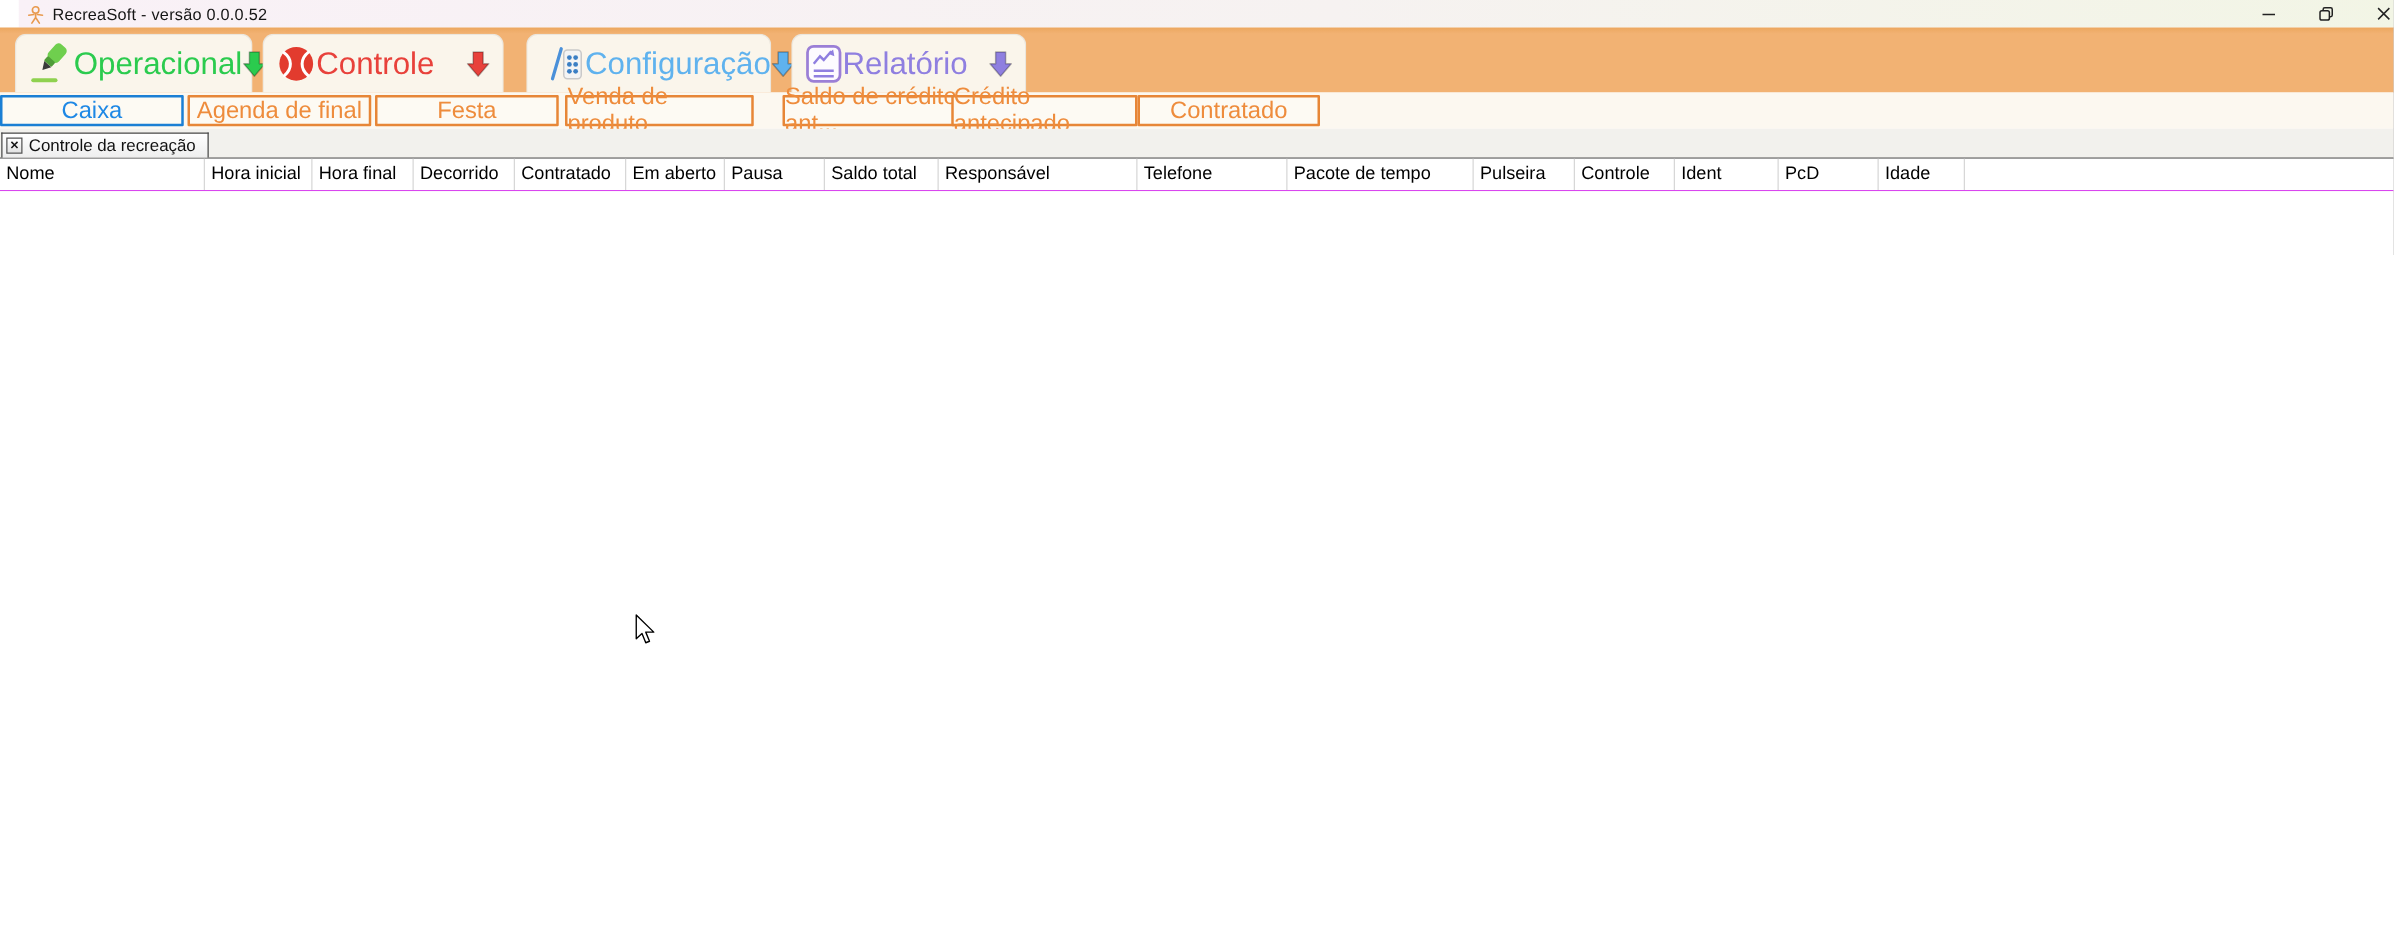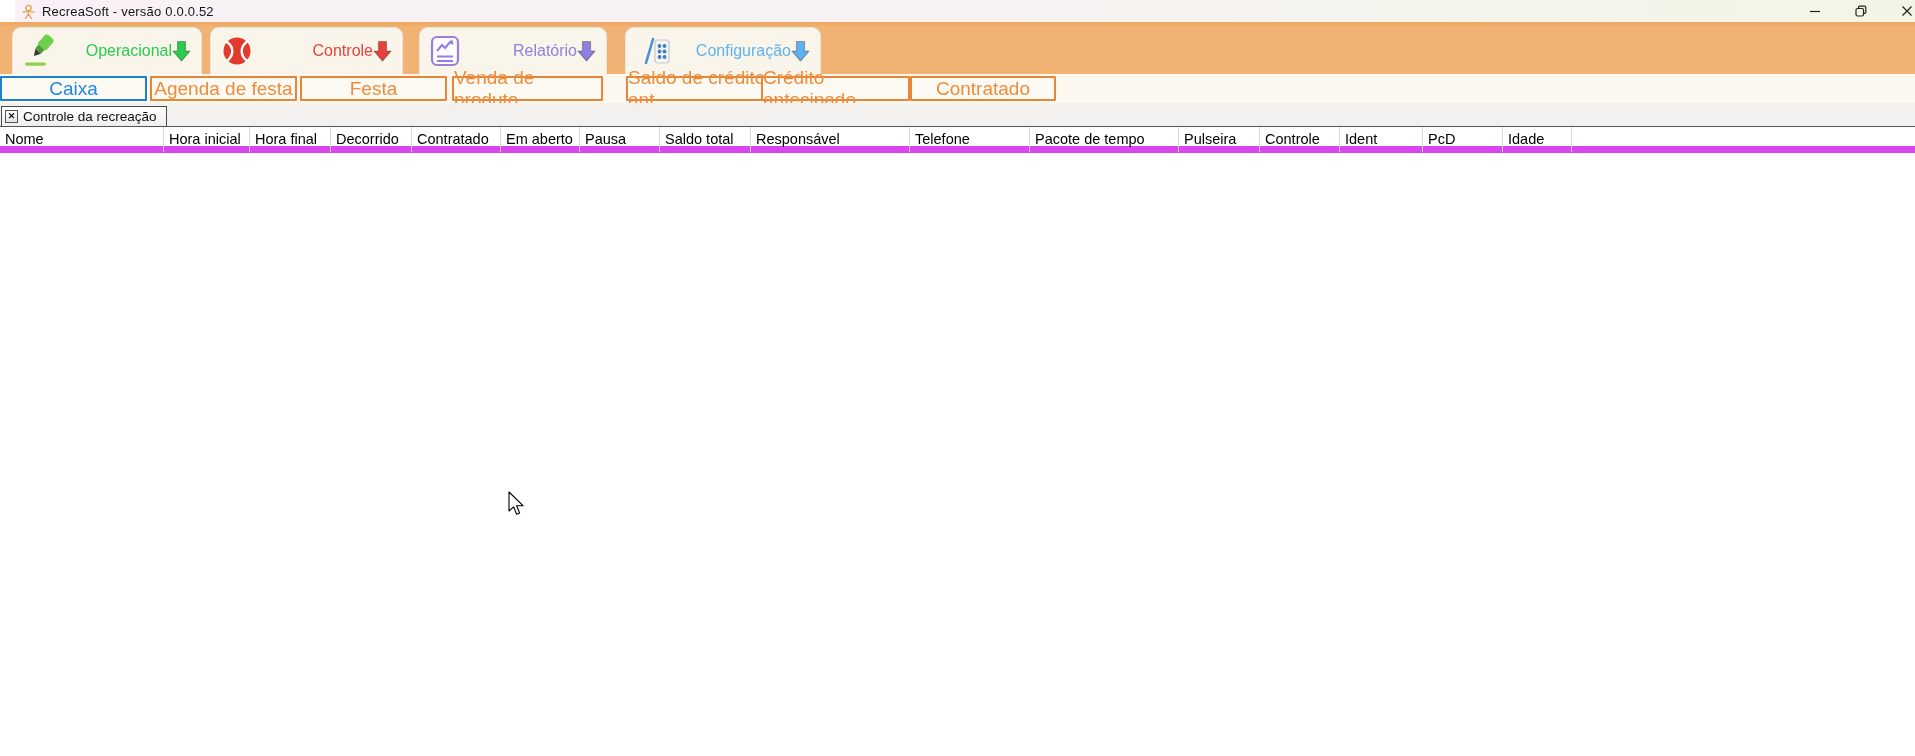--- a/index.html
+++ b/index.html
@@ -25,21 +25,21 @@
     background:linear-gradient(#eca75f 0,#f2b273 5px,#f2b273 100%);
     display:flex;align-items:flex-end;
   }
   .menu-btn{
     height:47px;background:#faf5eb;border-radius:9px 9px 0 0;
     border:1px solid rgba(0,0,0,0.06);border-bottom:none;
     display:flex;align-items:center;box-sizing:border-box;
     padding:0 10px;cursor:pointer;
   }
   .menu-btn .mi{line-height:0;flex:0 0 auto;}
-  .menu-btn .ml{flex:1 1 auto;text-align:right;font-size:16px;}
+  .menu-btn .ml{flex:1 1 auto;text-align:left;font-size:25px;}
   .menu-btn .ma{line-height:0;flex:0 0 auto;}
   #company{
     position:absolute;right:10px;top:3px;text-align:right;color:#ffffff;
     font-weight:bold;font-size:14.5px;line-height:19px;text-shadow:0 0 1px rgba(255,255,255,.4);
   }
   
   #subtabs{
     position:absolute;left:0;top:74px;width:1915px;height:29px;background:#fcf8f0;
   }
   .subtab{
@@ -63,21 +63,21 @@
   }
   .tab-close{
     width:13px;height:13px;box-sizing:border-box;border:1px solid #555;
     background:linear-gradient(#ffffff,#e2e2e2);display:flex;align-items:center;
     justify-content:center;font-size:9px;font-weight:bold;color:#111;cursor:pointer;
     line-height:1;
   }
   
   #tableheader{
     position:absolute;left:0;top:127px;width:1915px;height:26px;background:#ffffff;
-    border-bottom:7px solid #d946ef;box-sizing:border-box;white-space:nowrap;
+    border-bottom:1px solid #d946ef;box-sizing:border-box;white-space:nowrap;
   }
   .hcell{
     display:inline-block;height:25px;line-height:25px;box-sizing:border-box;
     border-right:1px solid #d7d7d7;padding-left:5px;font-size:14.5px;color:#000;
     overflow:hidden;vertical-align:top;cursor:pointer;
   }
   
   #content{position:absolute;left:0;top:153px;width:1915px;height:603px;background:#ffffff;}
   #cursor{position:absolute;left:508px;top:338px;line-height:0;}
 </style>
@@ -135,54 +135,54 @@
       <div class="menu-btn" style="margin-left: 8px; width: 193px;">
         <span class="mi"><svg width="32" height="32" viewBox="0 0 32 32">
             <circle cx="16" cy="16" r="13.5" fill="#e23b2e"></circle>
             <path d="M6 7 C13 12 13 20 6.5 25.5 M26 6.5 C19 12 19 20 25.5 25.5" fill="none" stroke="#ffffff" stroke-width="2.4" stroke-linecap="round"></path>
           </svg></span>
         <span class="ml" style="color: rgb(232, 65, 59);">Controle</span>
         <span class="ma"><svg width="19" height="23" viewBox="0 0 19 23">
             <path d="M5.5 1.5 h8 v9.5 h4.5 L9.5 21 L1 11 h4.5 Z" fill="#e8413b" stroke="rgba(0,0,0,0.28)" stroke-width="1.2" stroke-linejoin="round"></path>
           </svg></span>
       </div>
-      <div class="menu-btn" style="margin-left: 16px; width: 188px;">
-        <span class="mi"><svg width="30" height="32" viewBox="0 0 30 32">
-            <rect x="2" y="2" width="26" height="28" rx="5" fill="#fdfbff" stroke="#9b7fd6" stroke-width="2.2"></rect>
-            <polyline points="7,16 12,10 15,13 21,6" fill="none" stroke="#8f7fe0" stroke-width="2"></polyline>
-            <polygon points="22.5,4.5 23.5,10 18.5,8" fill="#8f7fe0"></polygon>
-            <line x1="7" y1="21.5" x2="23" y2="21.5" stroke="#8f7fe0" stroke-width="2"></line>
-            <line x1="7" y1="26" x2="23" y2="26" stroke="#8f7fe0" stroke-width="2"></line>
-          </svg></span>
-        <span class="ml" style="color: rgb(143, 127, 224);">Relatório</span>
-        <span class="ma"><svg width="19" height="23" viewBox="0 0 19 23">
-            <path d="M5.5 1.5 h8 v9.5 h4.5 L9.5 21 L1 11 h4.5 Z" fill="#8f7fe0" stroke="rgba(0,0,0,0.28)" stroke-width="1.2" stroke-linejoin="round"></path>
-          </svg></span>
-      </div>
       <div class="menu-btn" style="margin-left: 18px; width: 196px;">
         <span class="mi"><svg width="36" height="30" viewBox="0 0 36 30">
             <line x1="10" y1="27" x2="17" y2="3" stroke="#4a90d9" stroke-width="2.6" stroke-linecap="round"></line>
             <rect x="19" y="4" width="14" height="23" rx="3" fill="#f4f4f4" stroke="#c9c9c9" stroke-width="1.2"></rect>
             <circle cx="23.5" cy="10" r="1.9" fill="#3b7fc4"></circle>
             <circle cx="28.5" cy="10" r="1.9" fill="#3b7fc4"></circle>
             <circle cx="23.5" cy="15.5" r="1.9" fill="#3b7fc4"></circle>
             <circle cx="28.5" cy="15.5" r="1.9" fill="#3b7fc4"></circle>
             <circle cx="23.5" cy="21" r="1.9" fill="#3b7fc4"></circle>
             <circle cx="28.5" cy="21" r="1.9" fill="#3b7fc4"></circle>
           </svg></span>
         <span class="ml" style="color: rgb(95, 178, 238);">Configuração</span>
         <span class="ma"><svg width="19" height="23" viewBox="0 0 19 23">
             <path d="M5.5 1.5 h8 v9.5 h4.5 L9.5 21 L1 11 h4.5 Z" fill="#5fb2ee" stroke="rgba(0,0,0,0.28)" stroke-width="1.2" stroke-linejoin="round"></path>
           </svg></span>
       </div>
+      <div class="menu-btn" style="margin-left: 16px; width: 188px;">
+        <span class="mi"><svg width="30" height="32" viewBox="0 0 30 32">
+            <rect x="2" y="2" width="26" height="28" rx="5" fill="#fdfbff" stroke="#9b7fd6" stroke-width="2.2"></rect>
+            <polyline points="7,16 12,10 15,13 21,6" fill="none" stroke="#8f7fe0" stroke-width="2"></polyline>
+            <polygon points="22.5,4.5 23.5,10 18.5,8" fill="#8f7fe0"></polygon>
+            <line x1="7" y1="21.5" x2="23" y2="21.5" stroke="#8f7fe0" stroke-width="2"></line>
+            <line x1="7" y1="26" x2="23" y2="26" stroke="#8f7fe0" stroke-width="2"></line>
+          </svg></span>
+        <span class="ml" style="color: rgb(143, 127, 224);">Relatório</span>
+        <span class="ma"><svg width="19" height="23" viewBox="0 0 19 23">
+            <path d="M5.5 1.5 h8 v9.5 h4.5 L9.5 21 L1 11 h4.5 Z" fill="#8f7fe0" stroke="rgba(0,0,0,0.28)" stroke-width="1.2" stroke-linejoin="round"></path>
+          </svg></span>
+      </div>
   </div>
 
   <div id="subtabs">
       <div class="subtab active" style="left: 0px; width: 147px;">Caixa</div>
-      <div class="subtab" style="left: 150px; width: 147px;">Agenda de festa</div>
+      <div class="subtab" style="left: 150px; width: 147px;">Agenda de final</div>
       <div class="subtab" style="left: 300px; width: 147px;">Festa</div>
       <div class="subtab" style="left: 452px; width: 151px;">Venda de produto</div>
       <div class="subtab" style="left: 626px; width: 160px;">Saldo de crédito ant...</div>
       <div class="subtab" style="left: 761px; width: 149px;">Crédito antecipado</div>
       <div class="subtab" style="left: 910px; width: 146px;">Contratado</div>
     </div>
 
   <div id="docstrip">
       <div class="doctab">
         <span class="tab-close">✕</span>

